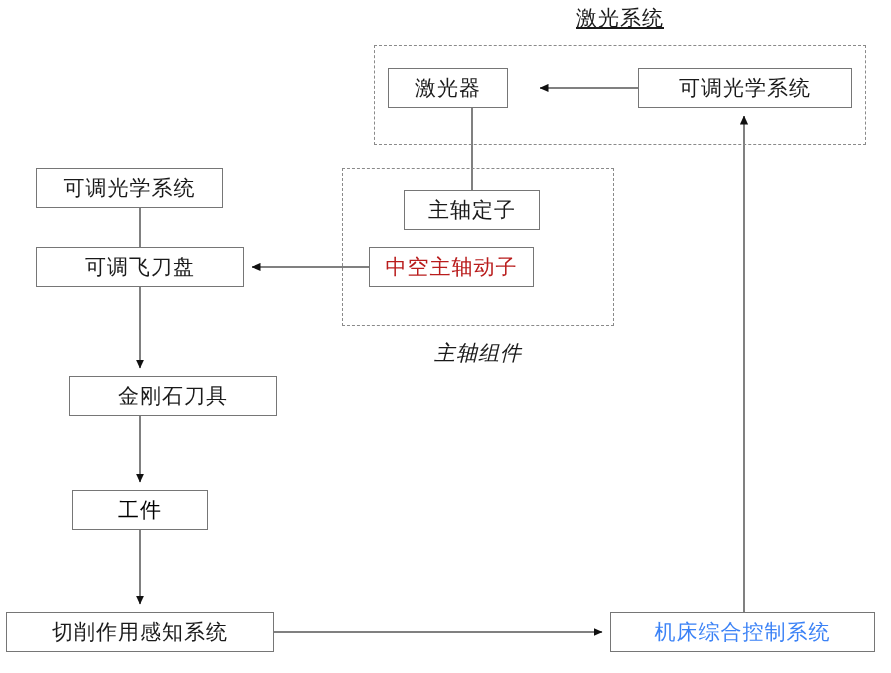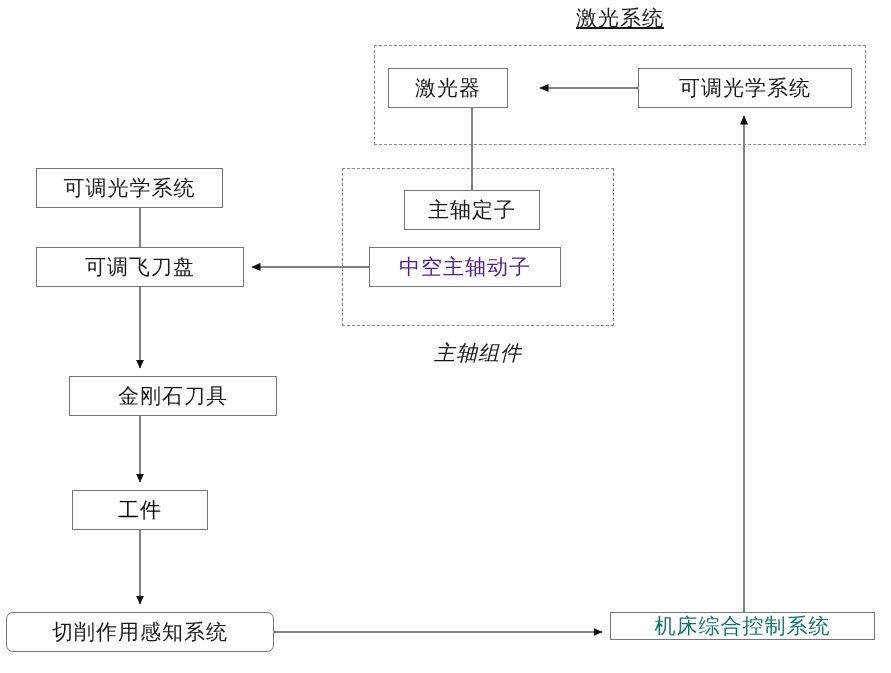--- a/index.html
+++ b/index.html
@@ -93,30 +93,30 @@
       </div>
       <div class="node-box" style="left: 36px; top: 168px; width: 187px; height: 40px; border-color: rgb(118, 118, 118); color: rgb(26, 26, 26);">
         <span>可调光学系统</span>
       </div>
       <div class="node-box" style="left: 404px; top: 190px; width: 136px; height: 40px; border-color: rgb(118, 118, 118); color: rgb(26, 26, 26);">
         <span>主轴定子</span>
       </div>
       <div class="node-box" style="left: 36px; top: 247px; width: 208px; height: 40px; border-color: rgb(118, 118, 118); color: rgb(26, 26, 26);">
         <span>可调飞刀盘</span>
       </div>
-      <div class="node-box" style="left: 369px; top: 247px; width: 192px; height: 40px; border-color: rgb(118, 118, 118); color: #4c1d95; text-align: center;">
+      <div class="node-box" style="left: 369px; top: 247px; width: 165px; height: 40px; border-color: rgb(118, 118, 118); color: #b91c1c; text-align: center;">
         <span>中空主轴动子</span>
       </div>
       <div class="node-box" style="left: 36px; top: 376px; width: 208px; height: 40px; border-color: rgb(118, 118, 118); color: rgb(26, 26, 26); margin-left: 33px;">
         <span>金刚石刀具</span>
       </div>
       <div class="node-box" style="left: 72px; top: 490px; width: 136px; height: 40px; border-color: rgb(118, 118, 118); color: #000000;">
         <span>工件</span>
       </div>
-      <div class="node-box" style="left: 6px; top: 612px; width: 268px; height: 40px; border-color: rgb(118, 118, 118); color: rgb(26, 26, 26); border-radius: 7px;">
+      <div class="node-box" style="left: 6px; top: 612px; width: 268px; height: 40px; border-color: rgb(118, 118, 118); color: rgb(26, 26, 26);">
         <span>切削作用感知系统</span>
       </div>
-      <div class="node-box" style="left: 610px; top: 612px; width: 265px; height: 28px; border-color: rgb(118, 118, 118); color: #0f766e;">
+      <div class="node-box" style="left: 610px; top: 612px; width: 265px; height: 40px; border-color: rgb(118, 118, 118); color: #3b82f6;">
         <span>机床综合控制系统</span>
       </div>
     </div>
 
 </div>
 
 </body></html>

